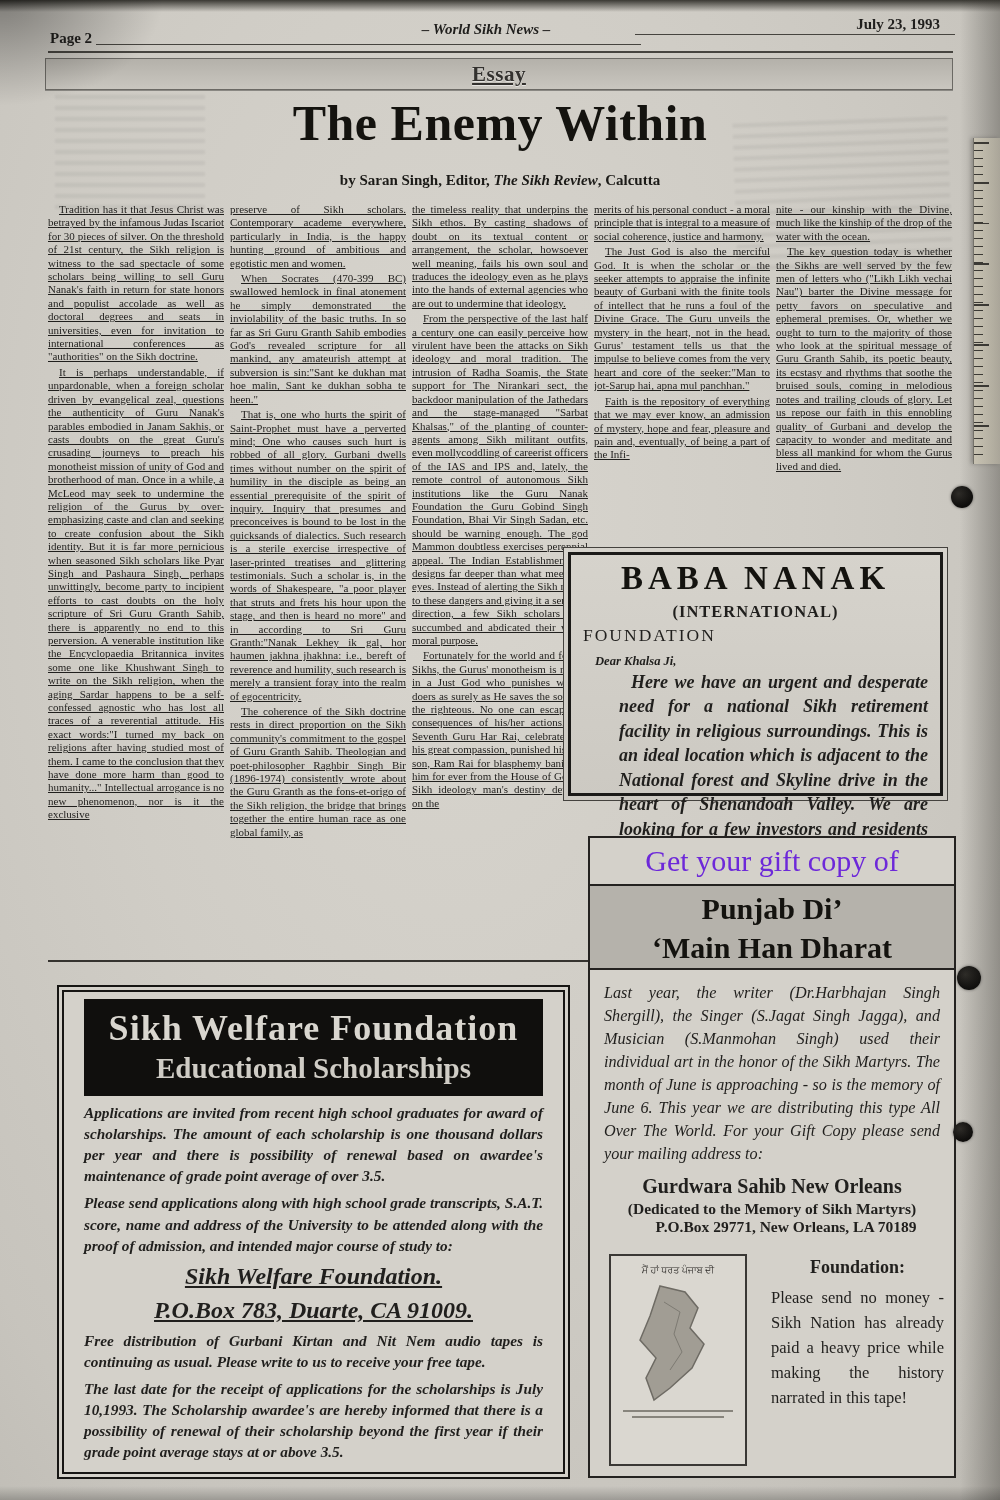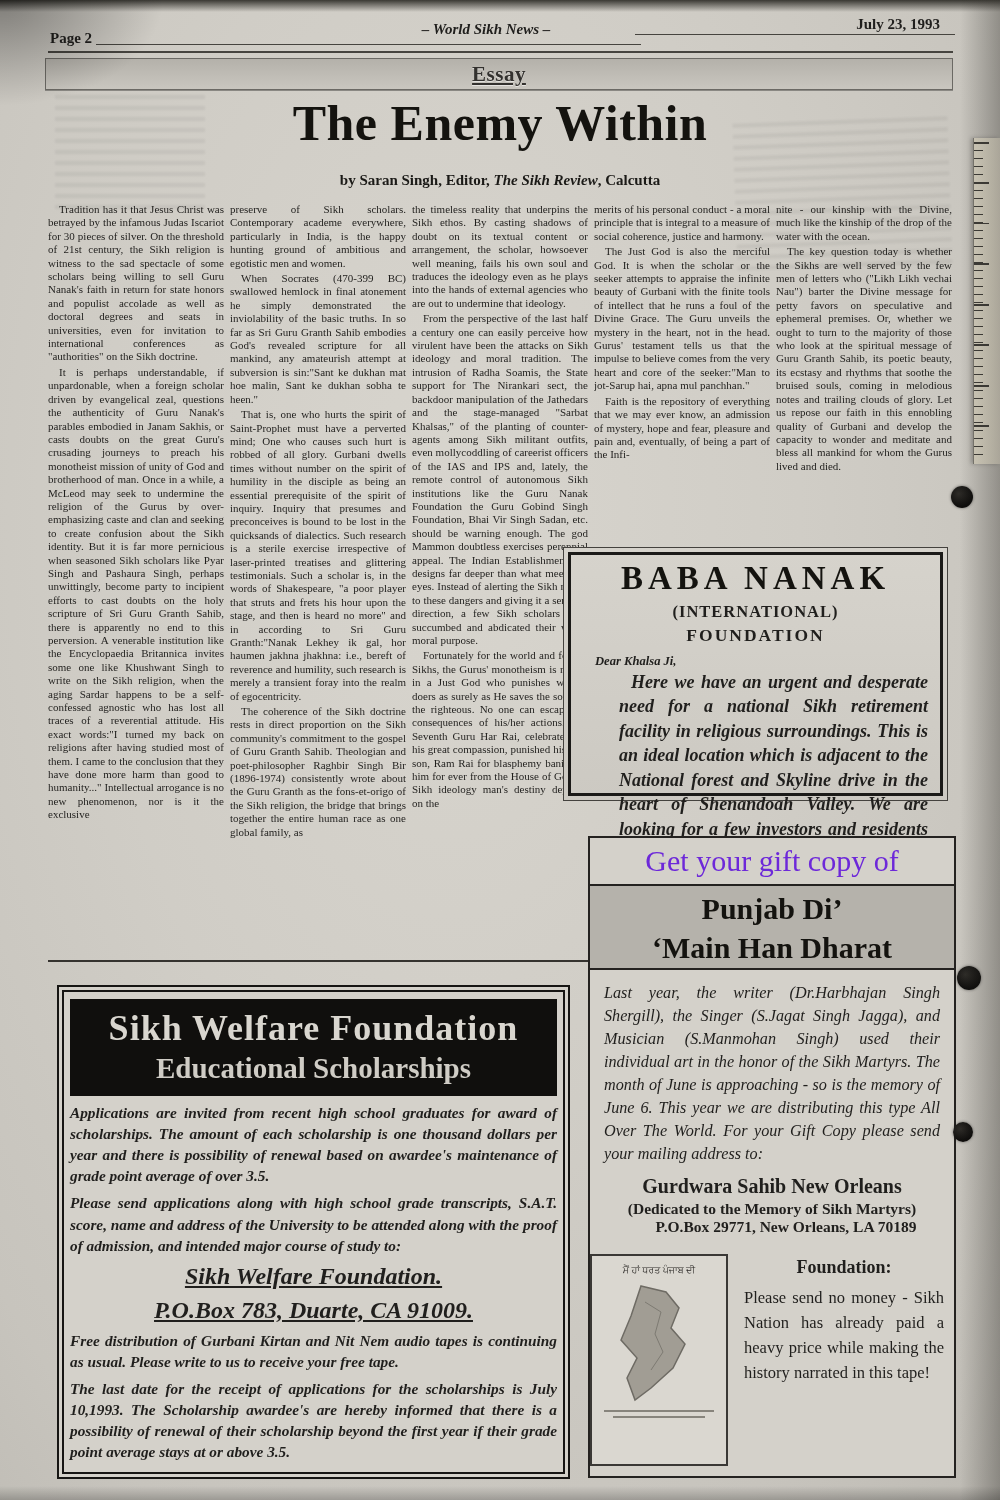--- a/index.html
+++ b/index.html
@@ -44,62 +44,62 @@
   .title{position:absolute;left:48px;width:904px;top:94px;text-align:center;
          font-size:50px;font-weight:bold;color:#14130f;letter-spacing:.5px;}
   .byline{position:absolute;left:48px;width:904px;top:172px;text-align:center;
           font-size:15px;font-weight:bold;color:#1b1a17;}
 
   
   .col{position:absolute;top:203px;width:176px;font-size:11px;line-height:13.4px;
        text-align:justify;overflow:hidden;}
   #col1{left:48px;height:754px;} #col2{left:230px;height:754px;} #col3{left:412px;height:754px;}
   #col4{left:594px;height:338px;} #col5{left:776px;height:338px;}
-  .para{margin:0 0 2px 0;}
+  .para{margin:0 0 2px 0;text-decoration:underline;}
   .para.ind{text-indent:11px;}
   .rule-cols{position:absolute;left:48px;top:960px;width:540px;height:2px;background:#35332f;
              box-shadow:0 -3px 0 -1px #35332f;}
 
   
   .ad-baba{position:absolute;left:563px;top:547px;width:383px;height:252px;
            border:1px solid #44423e;background:linear-gradient(#d6d3cc,#ccc9c2);}
   .baba-inner{position:absolute;inset:4px;border:3px solid #1b1a18;padding:5px 12px 0;box-sizing:border-box;}
   .baba-title{font-size:33px;font-weight:bold;letter-spacing:5px;text-align:center;color:#14130f;}
   .baba-l2{font-size:16.5px;font-weight:bold;letter-spacing:1px;text-align:center;margin-top:5px;}
-  .baba-l3{font-size:17.5px;font-weight:bold;letter-spacing:2px;text-align:center;margin-top:3px;}
+  .baba-l3{font-size:17.5px;font-weight:normal;letter-spacing:2px;text-align:left;margin-top:3px;}
   .baba-sal{margin-top:8px;font-style:italic;font-weight:bold;font-size:12.6px;text-indent:12px;}
   .baba-body{font-style:italic;font-weight:bold;font-size:18px;line-height:1.36;
              text-align:justify;text-indent:12px;margin-top:1px;margin-left:36px;}
 
   
   .ad-gift{position:absolute;left:588px;top:836px;width:368px;height:642px;
            border:2px solid #242220;background:#d4d1ca;box-sizing:border-box;}
   .gift-headline{height:46px;border-bottom:2px solid #242220;text-align:center;
                  font-size:30px;font-weight:normal;line-height:46px;color:#6d28d9;}
   .gift-band{height:84px;background:#b5b2ab;border-bottom:2px solid #242220;text-align:center;
              padding-top:3px;box-sizing:border-box;}
   .gift-band div{font-size:30px;font-weight:bold;line-height:39px;color:#14130f;}
   .gift-body{padding:12px 14px 0;font-style:italic;font-size:16.2px;line-height:1.42;text-align:justify;}
   .gift-org{margin-top:9px;text-align:center;}
   .gift-org-name{font-size:20px;font-weight:bold;}
   .gift-org-ded{font-size:15.5px;font-weight:bold;margin-top:2px;}
   .gift-org-addr{font-size:15.5px;font-weight:bold;margin-left:28px;}
-  .gift-bottom{position:absolute;left:0;right:10px;bottom:10px;height:212px;display:flex;gap:16px;}
+  .gift-bottom{position:absolute;left:19px;right:10px;bottom:10px;height:212px;display:flex;gap:24px;}
   .booklet{width:138px;border:2px solid #3a3835;background:#dad7d0;position:relative;box-sizing:border-box;}
   .booklet-title{text-align:center;font-size:9.5px;margin-top:9px;color:#2c2a27;}
   .booklet svg{display:block;margin:6px auto 0;}
   .booklet-cap{width:82%;height:2px;background:#5a574f;opacity:.65;margin:4px auto 0;}
   .important{flex:1;}
   .important-label{font-size:18px;font-weight:bold;text-align:center;margin:3px 0 7px;}
   .important-text{font-size:16.5px;line-height:1.52;text-align:justify;}
 
   
   .ad-welfare{position:absolute;left:57px;top:985px;width:513px;height:494px;
               border:2px solid #161513;background:#d4d1ca;box-sizing:border-box;}
-  .welfare-inner{position:absolute;inset:3px;border:2px solid #161513;padding:7px 6px;box-sizing:border-box;}
+  .welfare-inner{position:absolute;inset:3px;border:2px solid #161513;padding:7px 20px;box-sizing:border-box;}
   .welfare-head{background:#100f0d;color:#d9d6cf;text-align:center;padding:8px 0 11px;}
   .welfare-h1{font-size:36px;font-weight:bold;letter-spacing:1px;}
   .welfare-h2{font-size:29px;font-weight:bold;margin-top:3px;color:#cfccc5;}
   .welfare-p{font-style:italic;font-weight:bold;font-size:15.3px;line-height:1.38;
              text-align:justify;margin:6px 0 0;}
   .welfare-addr{font-style:italic;font-weight:bold;font-size:24px;text-align:center;
                 text-decoration:underline;margin-top:7px;}
 </style>
 </head>
 <body>

